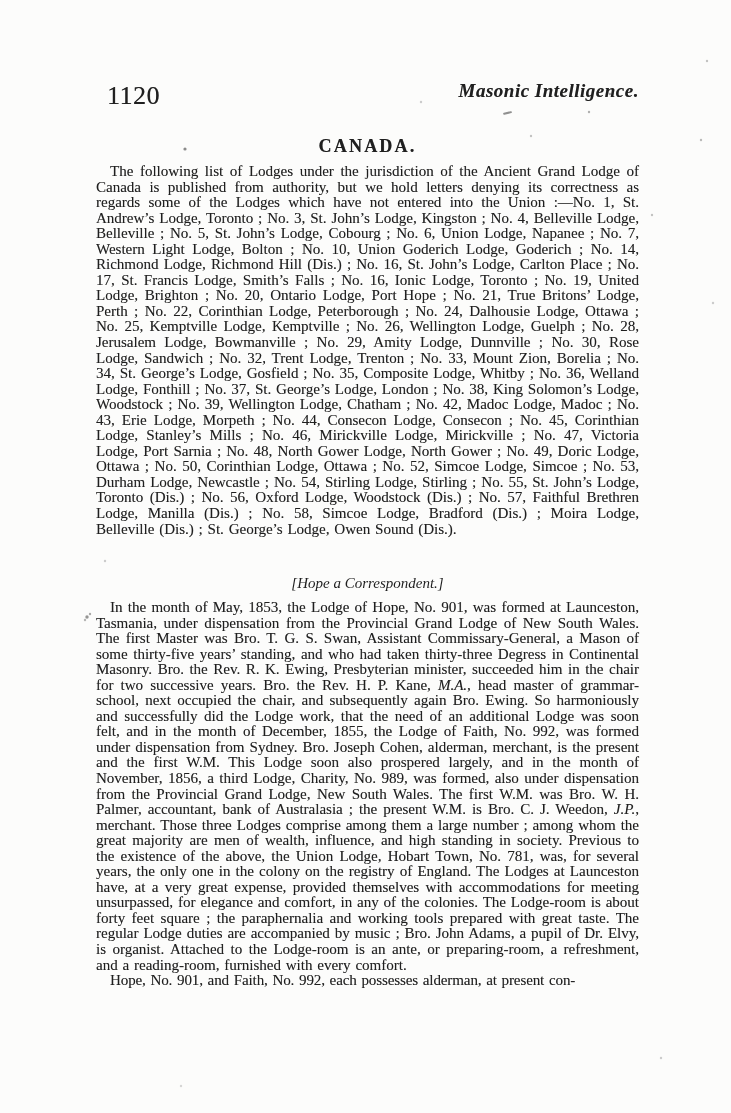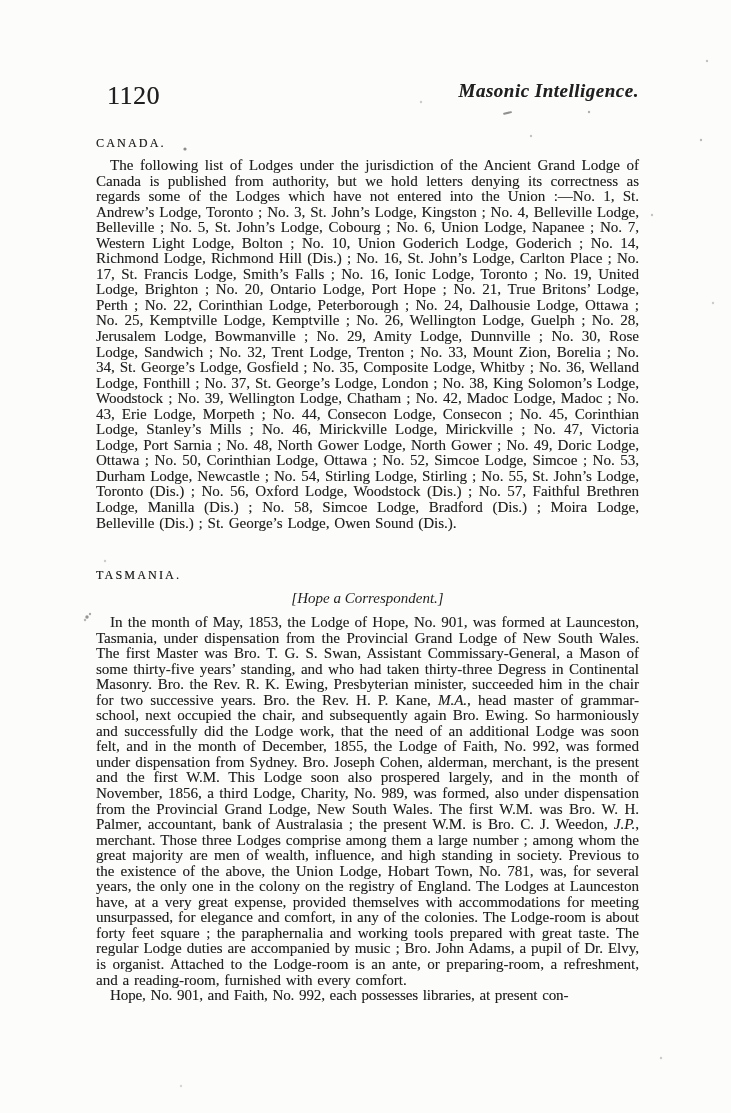--- a/index.html
+++ b/index.html
@@ -23,21 +23,22 @@
     text-align:right;
     font-size:19px;font-style:italic;font-weight:bold;
     letter-spacing:.5px;
     text-shadow:0 0 .3px rgba(0,0,0,.4);
   }
   .section{position:absolute;left:96px;width:543px;}
   #section-canada{top:136px;}
   #section-tasmania{top:568px;}
   .sec-head{
     margin:0 0 7px 0;
-    font-size:12px;font-weight:400;
+    text-align:center;
+    font-size:18px;font-weight:700;
     letter-spacing:2.2px;
     text-shadow:.25px 0 0 rgba(0,0,0,.5);
   }
   .byline{
     margin:7px 0 8px 0;
     text-align:center;
     font-size:15px;font-style:italic;
   }
   .body-text{
     margin:0;
@@ -89,22 +90,21 @@
   <div class="folio">1120</div>
 
   <div class="running-title">Masonic Intelligence.</div>
 
   <div class="section" id="section-canada">
     <h2 class="sec-head">CANADA.</h2>
     <p class="body-text">The following list of Lodges under the jurisdiction of the Ancient Grand Lodge of Canada is published from authority, but we hold letters denying its correctness as regards some of the Lodges which have not entered into the Union :—No. 1, St. Andrew’s Lodge, Toronto ; No. 3, St. John’s Lodge, Kingston ; No. 4, Belleville Lodge, Belleville ; No. 5, St. John’s Lodge, Cobourg ; No. 6, Union Lodge, Napanee ; No. 7, Western Light Lodge, Bolton ; No. 10, Union Goderich Lodge, Goderich ; No. 14, Richmond Lodge, Richmond Hill (Dis.) ; No. 16, St. John’s Lodge, Carlton Place ; No. 17, St. Francis Lodge, Smith’s Falls ; No. 16, Ionic Lodge, Toronto ; No. 19, United Lodge, Brighton ; No. 20, Ontario Lodge, Port Hope ; No. 21, True Britons’ Lodge, Perth ; No. 22, Corinthian Lodge, Peterborough ; No. 24, Dalhousie Lodge, Ottawa ; No. 25, Kemptville Lodge, Kemptville ; No. 26, Wellington Lodge, Guelph ; No. 28, Jerusalem Lodge, Bowmanville ; No. 29, Amity Lodge, Dunnville ; No. 30, Rose Lodge, Sandwich ; No. 32, Trent Lodge, Trenton ; No. 33, Mount Zion, Borelia ; No. 34, St. George’s Lodge, Gosfield ; No. 35, Composite Lodge, Whitby ; No. 36, Welland Lodge, Fonthill ; No. 37, St. George’s Lodge, London ; No. 38, King Solomon’s Lodge, Woodstock ; No. 39, Wellington Lodge, Chatham ; No. 42, Madoc Lodge, Madoc ; No. 43, Erie Lodge, Morpeth ; No. 44, Consecon Lodge, Consecon ; No. 45, Corinthian Lodge, Stanley’s Mills ; No. 46, Mirickville Lodge, Mirickville ; No. 47, Victoria Lodge, Port Sarnia ; No. 48, North Gower Lodge, North Gower ; No. 49, Doric Lodge, Ottawa ; No. 50, Corinthian Lodge, Ottawa ; No. 52, Simcoe Lodge, Simcoe ; No. 53, Durham Lodge, Newcastle ; No. 54, Stirling Lodge, Stirling ; No. 55, St. John’s Lodge, Toronto (Dis.) ; No. 56, Oxford Lodge, Woodstock (Dis.) ; No. 57, Faithful Brethren Lodge, Manilla (Dis.) ; No. 58, Simcoe Lodge, Bradford (Dis.) ; Moira Lodge, Belleville (Dis.) ; St. George’s Lodge, Owen Sound (Dis.).</p>
   </div>
 
   <div class="section" id="section-tasmania">
-    <h2 class="sec-head">TASMANIA.</h2>
     <div class="byline">[Hope a Correspondent.]</div>
     <p class="body-text"><span>In the month of May, 1853, the Lodge of Hope, No. 901, was formed at Launceston, Tasmania, under dispensation from the Provincial Grand Lodge of New South Wales. The first Master was Bro. T. G. S. Swan, Assistant Commissary-General, a Mason of some thirty-five years’ standing, and who had taken thirty-three Degress in Continental Masonry. Bro. the Rev. R. K. Ewing, Presbyterian minister, succeeded him in the chair for two successive years. Bro. the Rev. H. P. Kane, </span><em>M.A.</em><span>, head master of grammar-school, next occupied the chair, and subsequently again Bro. Ewing. So harmoniously and successfully did the Lodge work, that the need of an additional Lodge was soon felt, and in the month of December, 1855, the Lodge of Faith, No. 992, was formed under dispensation from Sydney. Bro. Joseph Cohen, alderman, merchant, is the present and the first W.M. This Lodge soon also prospered largely, and in the month of November, 1856, a third Lodge, Charity, No. 989, was formed, also under dispensation from the Provincial Grand Lodge, New South Wales. The first W.M. was Bro. W. H. Palmer, accountant, bank of Australasia ; the present W.M. is Bro. C. J. Weedon, </span><em>J.P.</em><span>, merchant. Those three Lodges comprise among them a large number ; among whom the great majority are men of wealth, influence, and high standing in society. Previous to the existence of the above, the Union Lodge, Hobart Town, No. 781, was, for several years, the only one in the colony on the registry of England. The Lodges at Launceston have, at a very great expense, provided themselves with accommodations for meeting unsurpassed, for elegance and comfort, in any of the colonies. The Lodge-room is about forty feet square ; the paraphernalia and working tools prepared with great taste. The regular Lodge duties are accompanied by music ; Bro. John Adams, a pupil of Dr. Elvy, is organist. Attached to the Lodge-room is an ante, or preparing-room, a refreshment, and a reading-room, furnished with every comfort.</span></p>
-    <p class="body-text closing">Hope, No. 901, and Faith, No. 992, each possesses libraries, at present con-</p>
+    <p class="body-text closing">Hope, No. 901, and Faith, No. 992, each possesses alderman, at present con-</p>
   </div>
 
   <div class="speckles"></div>
   <div class="dash-artifact"></div>
 
 </div>
 
 </body></html>

